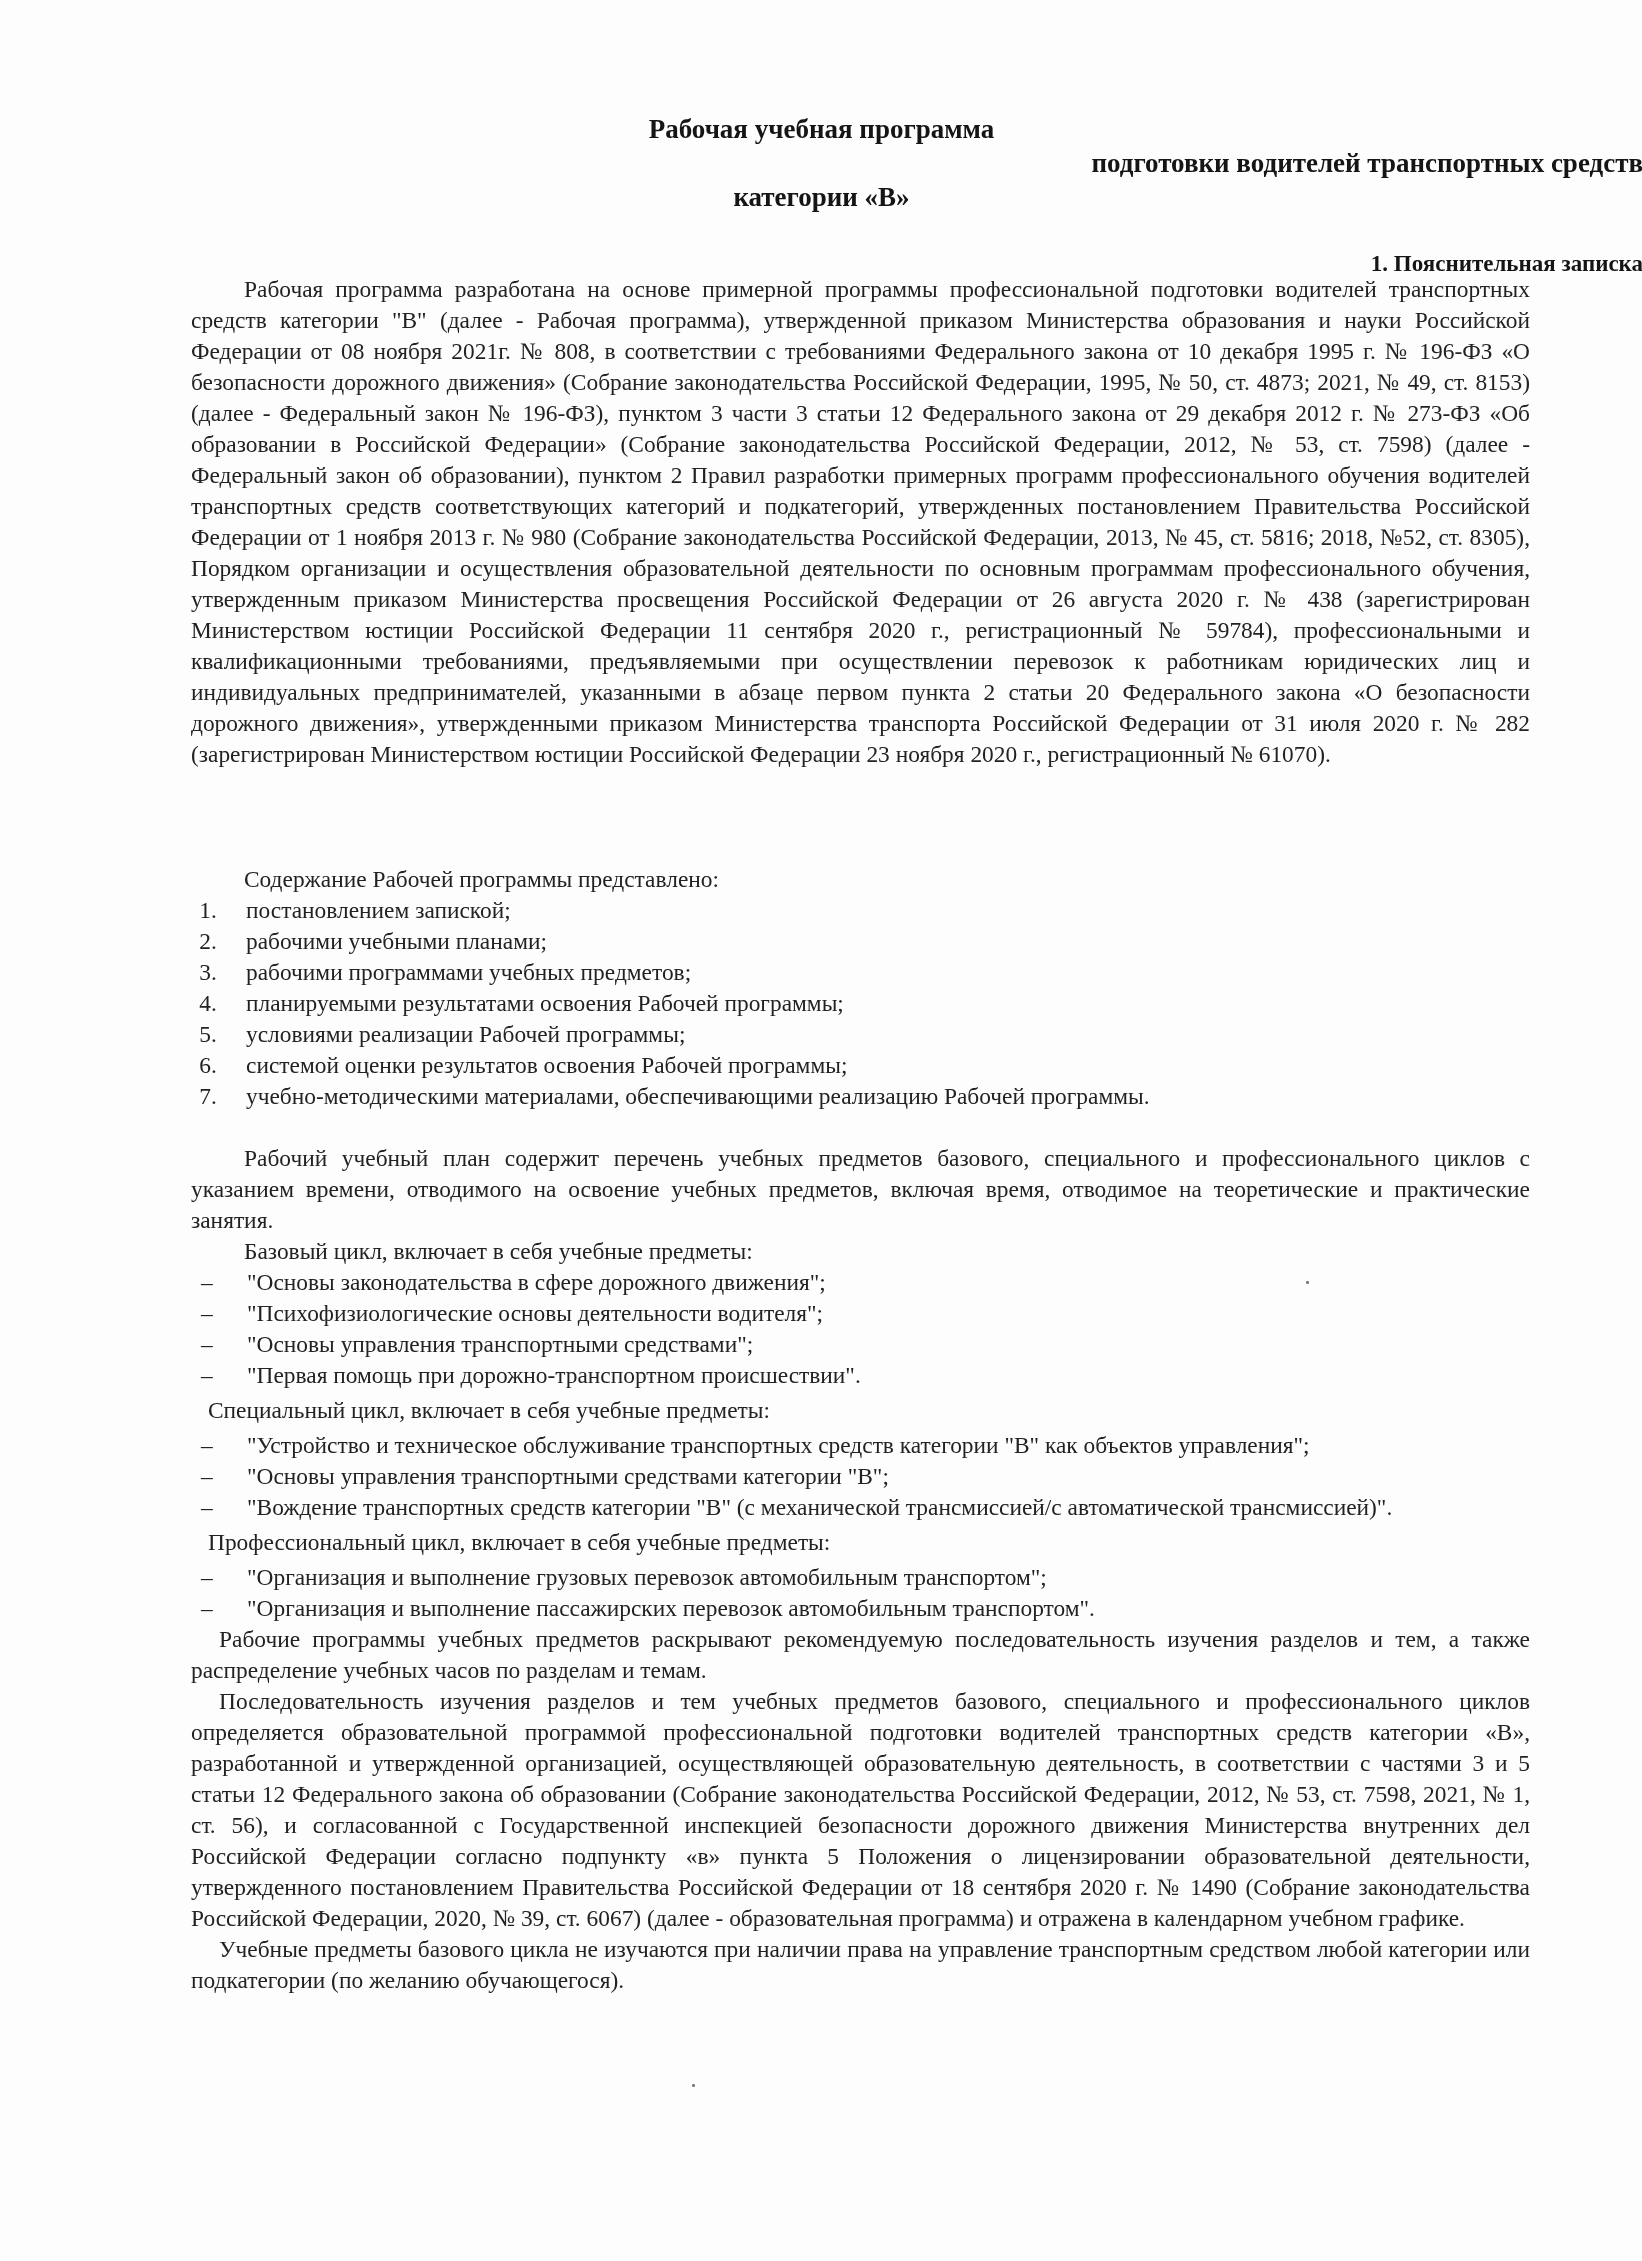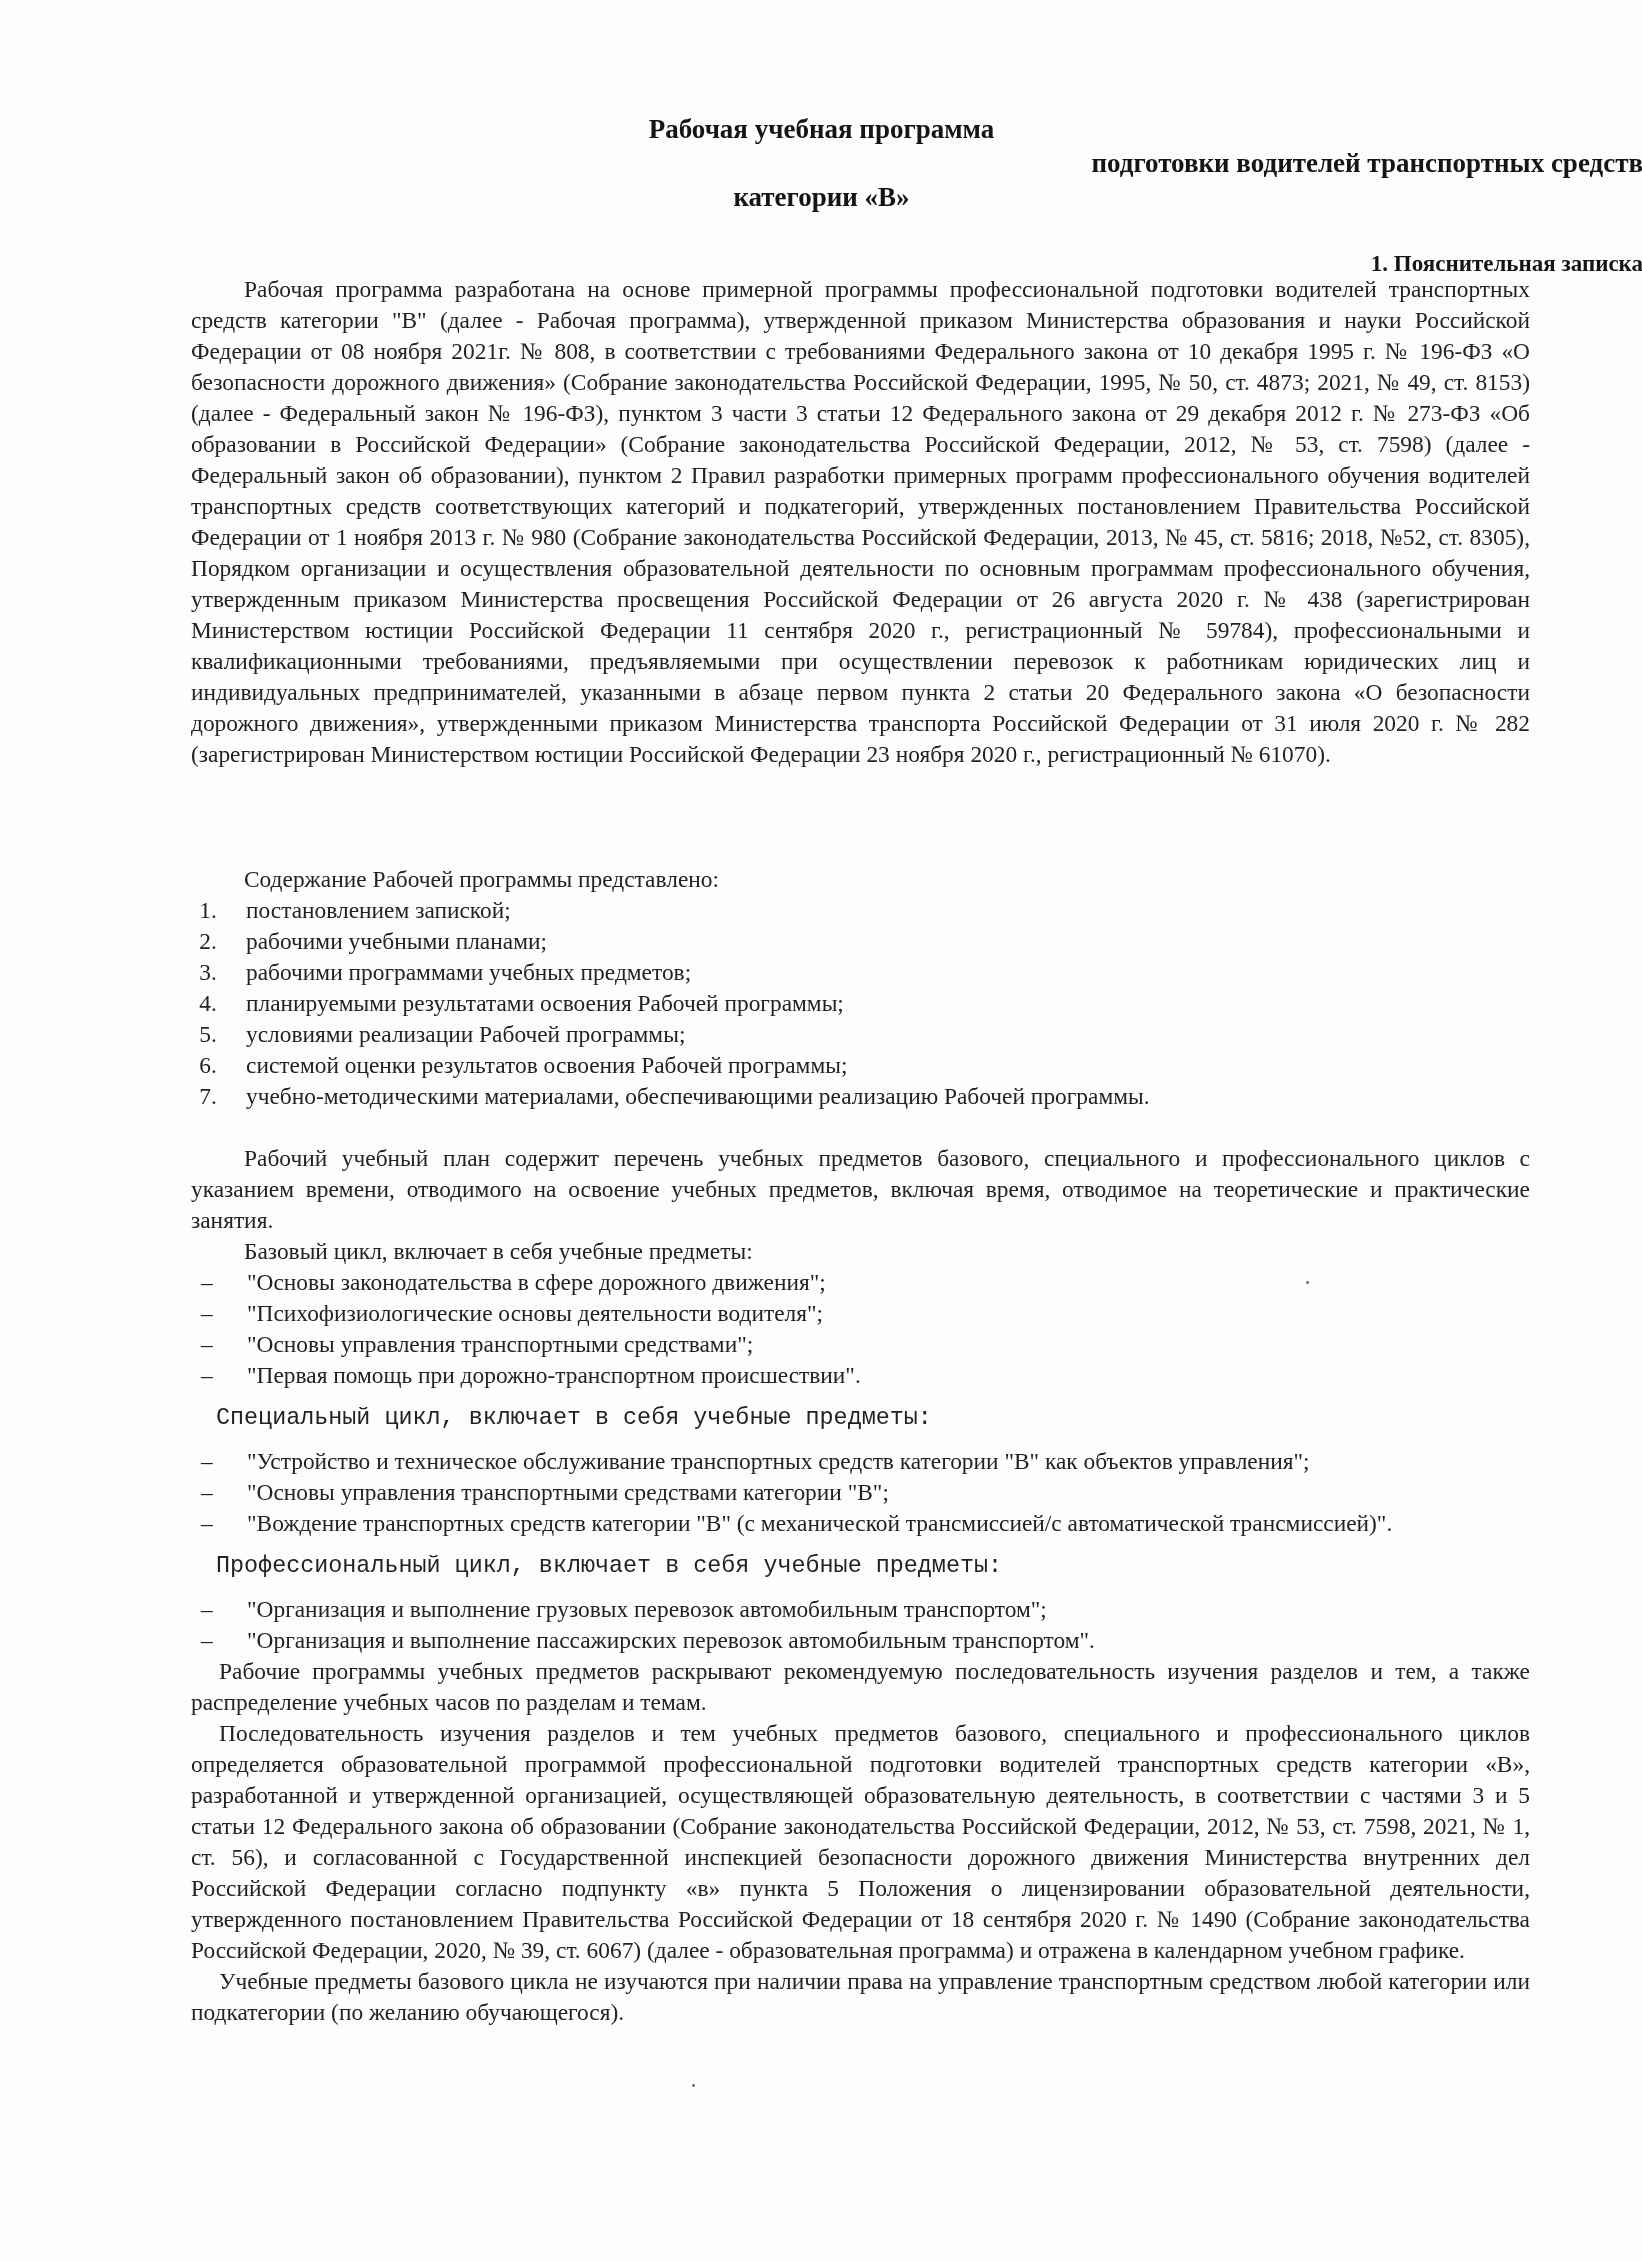--- a/index.html
+++ b/index.html
@@ -19,21 +19,21 @@
   .indent { text-indent: 53px; }
   .block1 { top: 274px; }
   .block2 { top: 864px; }
   .block3 { top: 1143px; }
   .ol { list-style: none; margin: 0; padding: 0; }
   .ol li { position: relative; padding-left: 55px; }
   .ol .num { position: absolute; left: 8.2px; top: 0; }
   .dl { list-style: none; margin: 0; padding: 0; }
   .dl li { position: relative; padding-left: 56px; text-align: justify; text-align-last: left; }
   .dl .dash { position: absolute; left: 10px; top: 0; }
-  .cycle-label { margin: 12px; padding-left: 13px; font-family: Liberation Mono, monospace; }
+  .cycle-label { margin: 4px; padding-left: 13px; }
   .speck { position: absolute; width: 2.5px; height: 2.5px; background: #777; border-radius: 50%; }
 </style>
 </head>
 <body>
 
 <div class="page">
 
   <div class="title title-1">Рабочая учебная программа</div>
   <div class="title title-2">подготовки водителей транспортных средств</div>
   <div class="title title-3">категории «В»</div>

